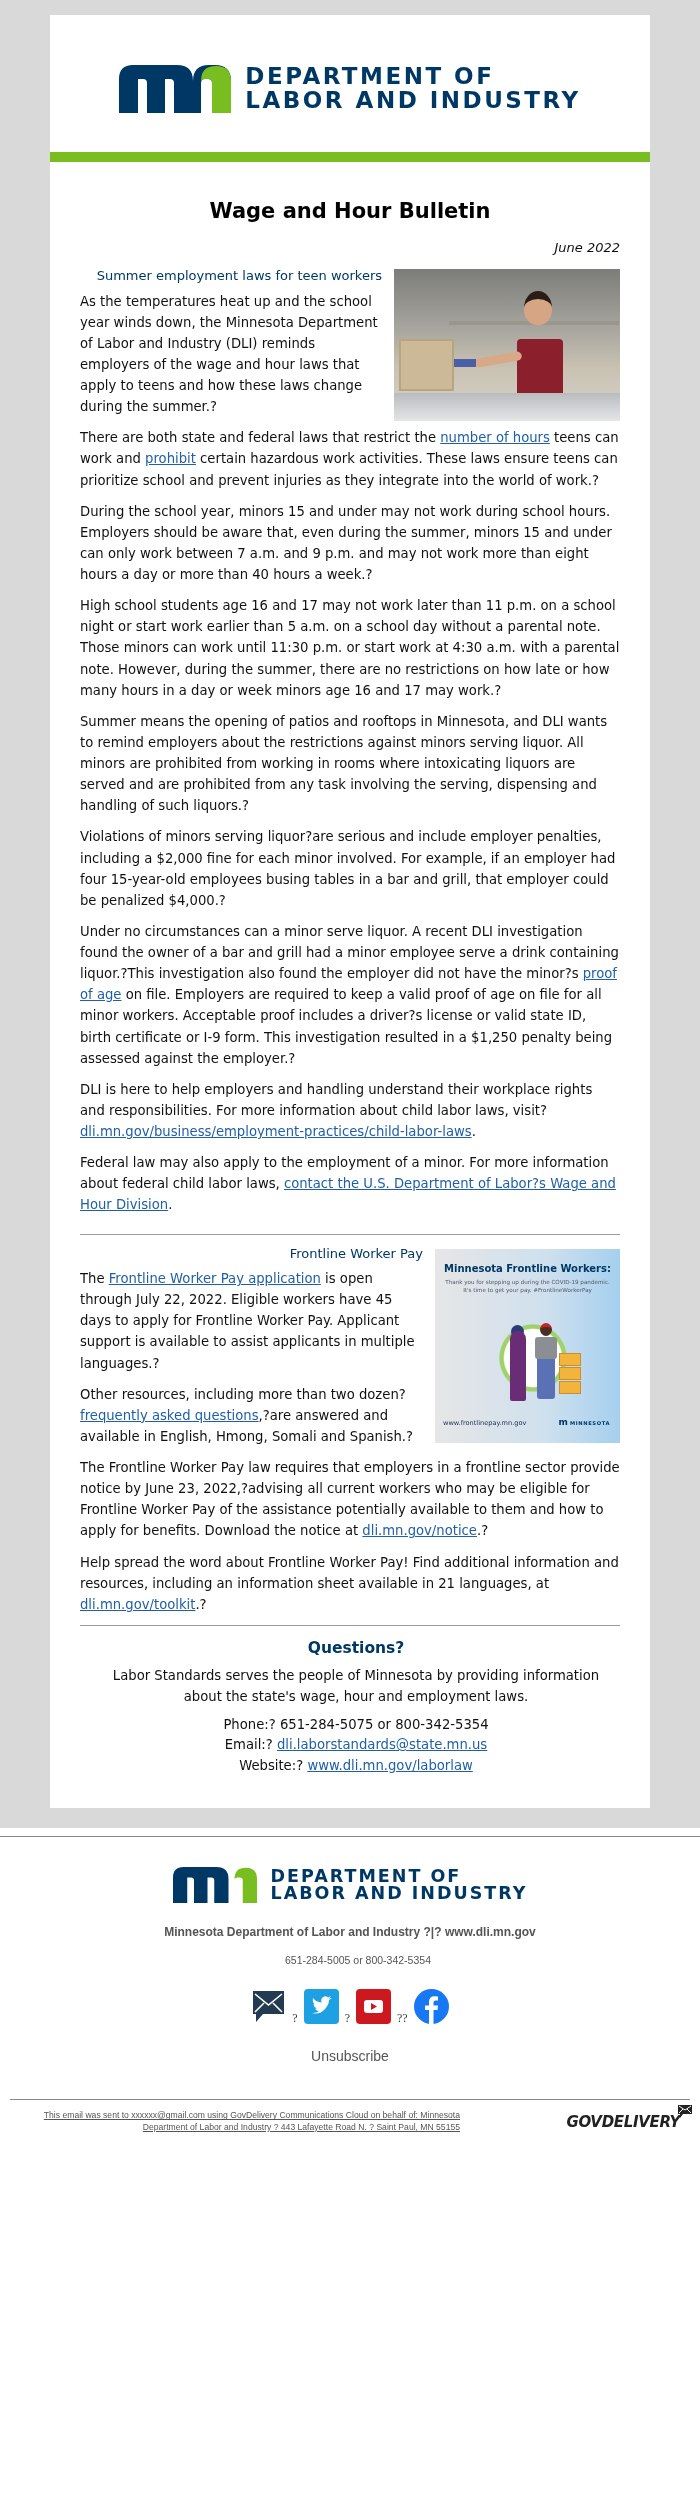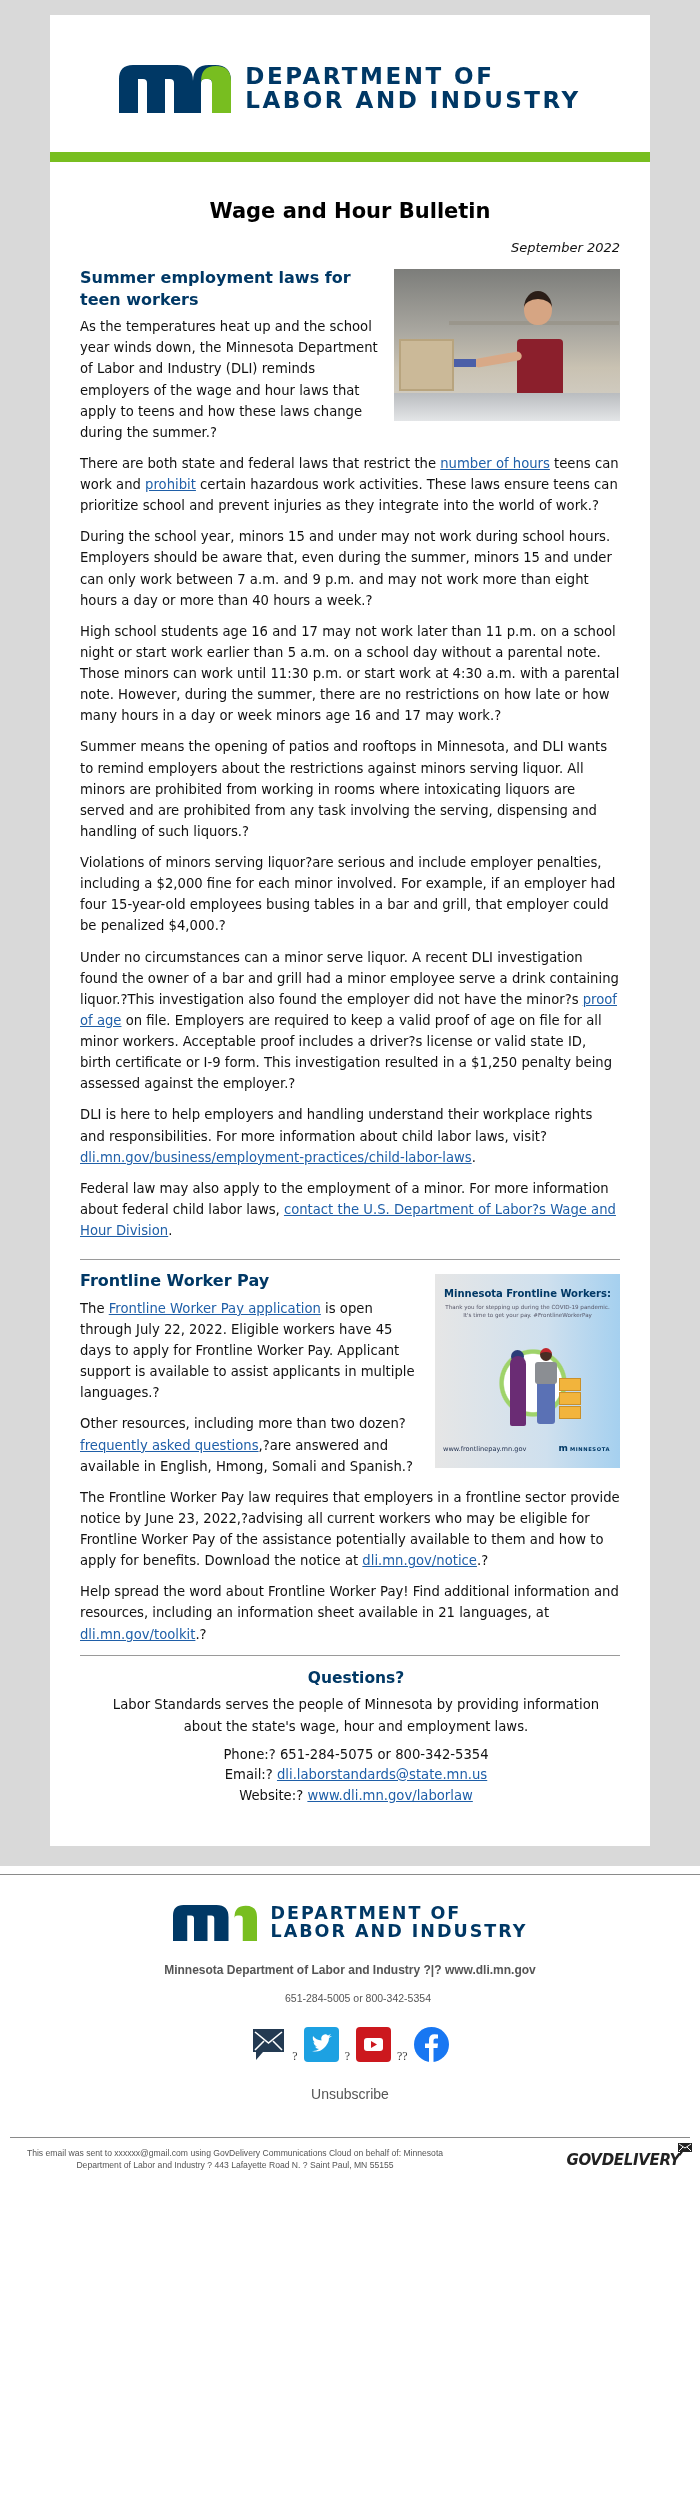--- a/index.html
+++ b/index.html
@@ -12,26 +12,26 @@
     
     .logo-area { height: 137px; display: flex; align-items: center; justify-content: center; padding-top: 10px; }
     .logo { display: flex; align-items: center; gap: 14px; }
     .logo-mark { display: flex; align-items: flex-end; height: 48px; }
     .logo-text { color: #003865; font-family: "DejaVu Sans", sans-serif; font-weight: bold; letter-spacing: 2.5px; line-height: 1.02; }
     .logo-text.big { font-size: 23px; }
     .logo-text.small { font-size: 18px; letter-spacing: 2px; }
 
     .green-bar { height: 10px; background: #78be20; }
 
-    .content { padding: 0 30px 12px 30px; font-family: "DejaVu Sans", sans-serif; font-size: 13.2px; line-height: 1.6; color: #111; }
+    .content { padding: 0 30px 4px 30px; font-family: "DejaVu Sans", sans-serif; font-size: 13.2px; line-height: 1.6; color: #111; }
     .content p { margin: 0 0 10px 0; }
     .title { text-align: center; font-size: 21px; font-weight: bold; padding-top: 37px; line-height: 1.2; color: #000; }
     .date { text-align: right; font-style: italic; font-size: 13px; margin-top: 14px; margin-bottom: 8px; color: #111; }
 
-    .section-h { color: #003865; font-size: 16px; font-weight: bold; line-height: 1.35; margin-bottom: 6px; }
+    .section-h { color: #003865; font-size: 13px; font-weight: normal; line-height: 1.35; margin-bottom: 6px; text-align: right; }
     a, .link { color: #1f5fa8; text-decoration: underline; }
 
     .float-row { display: flex; gap: 12px; align-items: flex-start; }
     .float-text { flex: 1; }
     .photo-teen {
       width: 226px; height: 152px; flex: none; margin-top: 2px;
       background: linear-gradient(180deg, #7c7d7a 0%, #a8a69f 40%, #c9c2b2 65%, #d7d3cc 100%);
       position: relative; overflow: hidden;
     }
     .photo-teen .fan { position: absolute; left: 5px; top: 70px; width: 55px; height: 52px; background: #cbb998; border: 2px solid #b8a47e; }
@@ -73,21 +73,21 @@
     .footer .logo-text.big { font-size: 17.5px; letter-spacing: 2px; }
     .footer .logo-text.small { font-size: 17.5px; letter-spacing: 2px; }
     .foot-org { font-weight: bold; font-size: 12px; color: #555; margin-top: 22px; }
     .foot-phone { font-size: 10.5px; color: #555; margin-top: 15px; padding-left: 16px; }
     .social { display: flex; justify-content: center; align-items: flex-end; gap: 0; margin-top: 18px; height: 40px; }
     .soc-icon { width: 35px; height: 35px; display: inline-flex; align-items: center; justify-content: center; }
     .soc-gap { font-size: 12px; color: #333; padding: 0 6px; line-height: 1; margin-bottom: 0px; font-family: "Liberation Serif", serif; }
     .unsub { font-size: 14px; color: #555; margin-top: 24px; display: inline-block; text-decoration: none; }
     .bottom-sep { border: 0; border-top: 1px solid #8a8a8a; margin: 34px 10px 0 10px; }
     .legal-row { display: flex; justify-content: space-between; align-items: center; padding: 10px 10px 12px 10px; }
-    .legal { font-size: 8.6px; color: #555; line-height: 1.35; text-align: center; width: 450px; }
+    .legal { font-size: 8.6px; color: #555; line-height: 1.35; text-align: right; width: 450px; text-decoration: underline; }
     .govd { font-family: "DejaVu Sans", sans-serif; font-style: italic; font-weight: bold; font-size: 15px; color: #222; letter-spacing: -0.3px; position: relative; padding-right: 10px; }
     .govd-env { position: absolute; right: -2px; top: -8px; }
   </style>
 </head>
 <body>
 
 <div class="outer-bg">
   <div class="card">
 
     <div class="logo-area">
@@ -100,21 +100,21 @@
         <div>
           <div class="logo-text big">DEPARTMENT OF</div>
           <div class="logo-text big">LABOR AND INDUSTRY</div>
         </div>
       </div>
     </div>
     <div class="green-bar"></div>
 
     <div class="content">
       <div class="title">Wage and Hour Bulletin</div>
-      <div class="date">September 2022</div>
+      <div class="date">June 2022</div>
 
       <div class="float-row">
         <div class="float-text">
           <div class="section-h">Summer employment laws for teen workers</div>
           <p>As the temperatures heat up and the school year winds down, the Minnesota Department of Labor and Industry (DLI) reminds employers of the wage and hour laws that apply to teens and how these laws change during the summer.?</p>
         </div>
         <div class="photo-teen" title="Teen worker at food truck counter taking a card payment">
           <div class="shelf"></div>
           <div class="fan"></div>
           <div class="person-head"></div>

